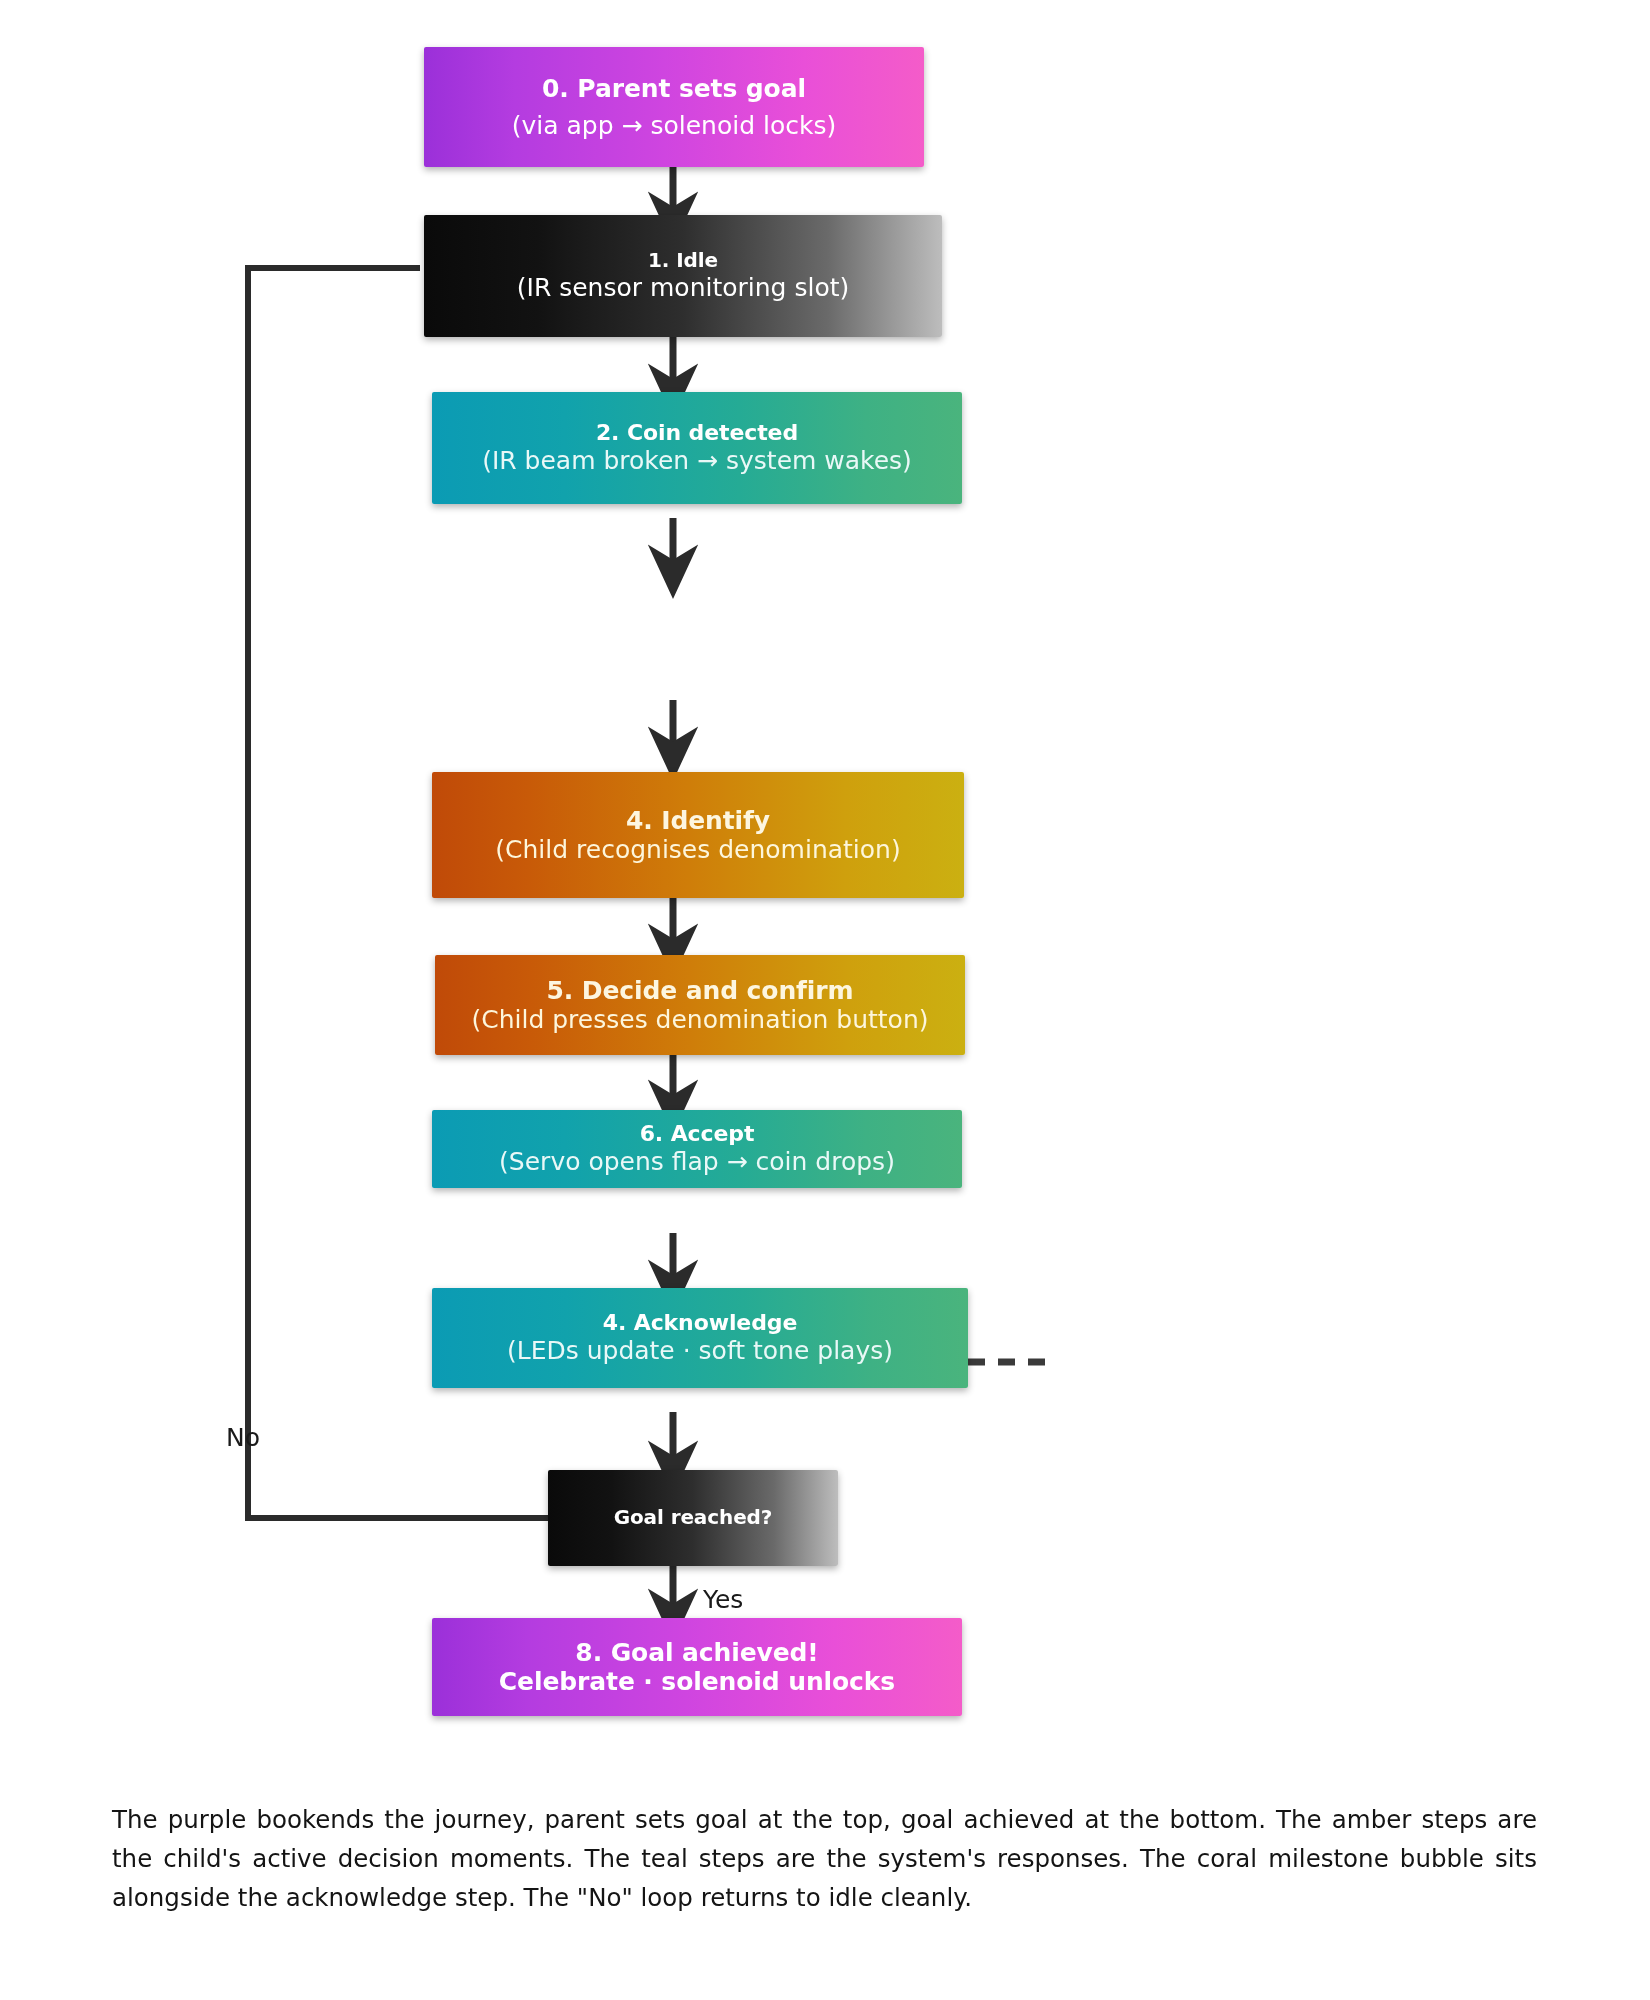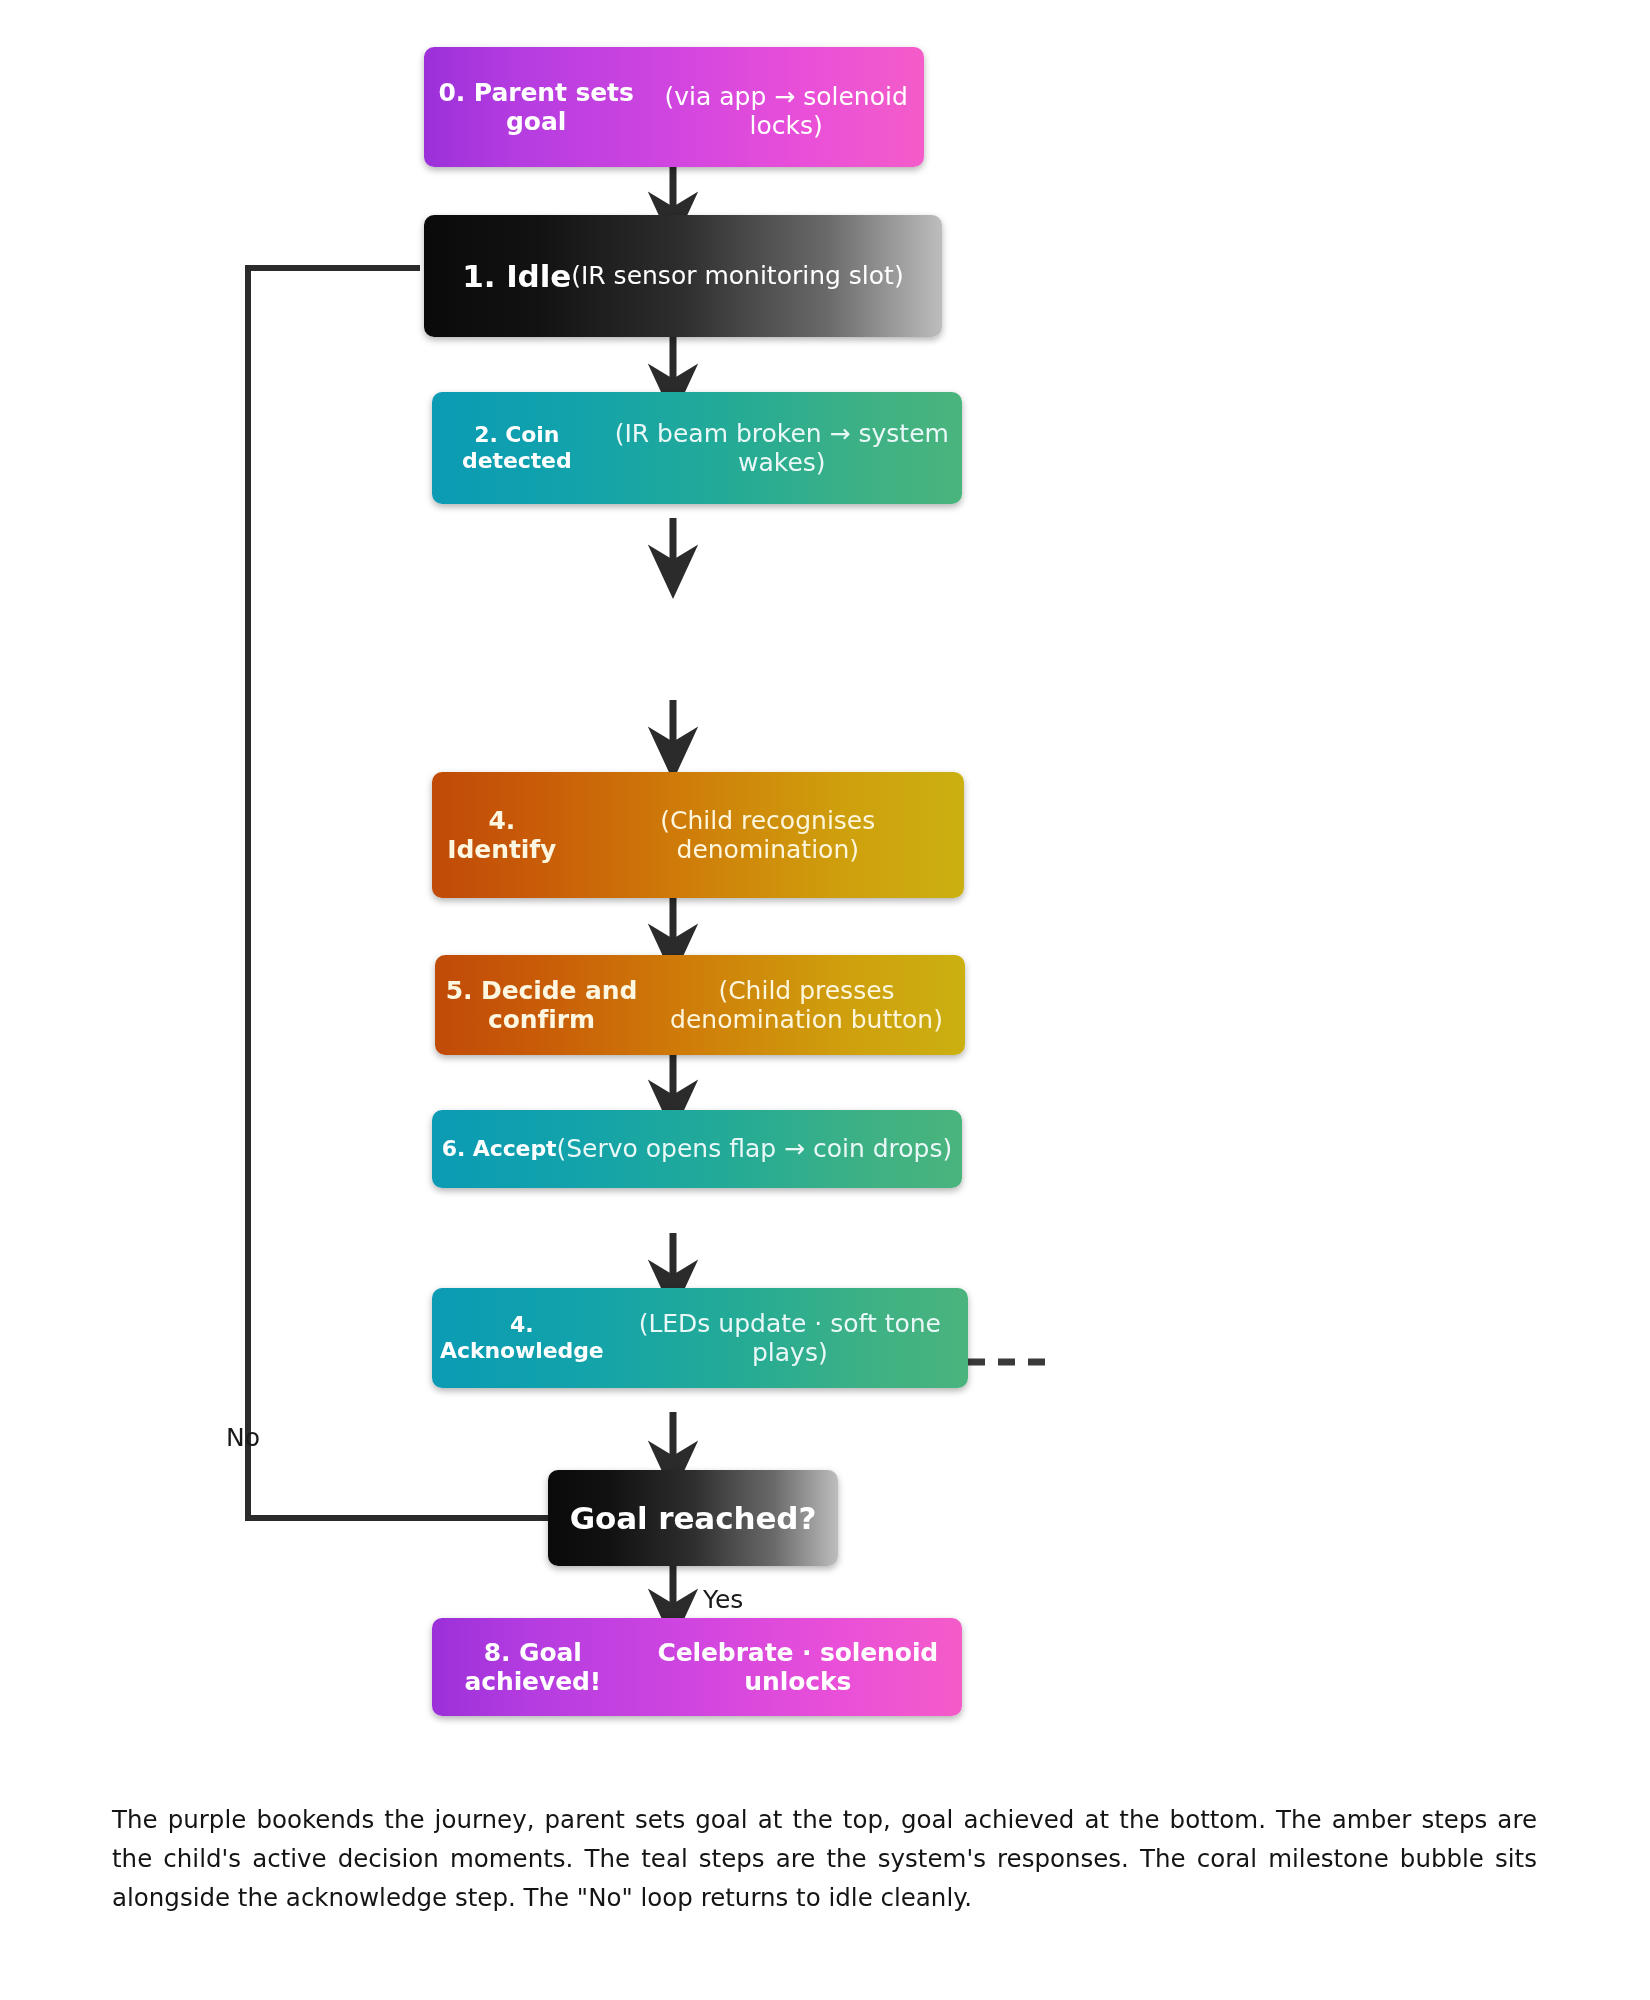--- a/index.html
+++ b/index.html
@@ -27,24 +27,24 @@
     left: 0;
     top: 0;
     width: 1650px;
     height: 2000px;
     pointer-events: none;
   }
 
   
   .node {
     position: absolute;
-    border-radius: 10px;
+    border-radius: 2px;
     box-sizing: border-box;
     display: flex;
-    flex-direction: row;
+    flex-direction: column;
     align-items: center;
     justify-content: center;
     text-align: center;
     box-shadow: 0 3px 7px rgba(0,0,0,0.30);
     overflow: hidden;
   }
   .node .ttl {
     font-weight: bold;
     letter-spacing: -0.1px;
     line-height: 1.18;
@@ -60,21 +60,21 @@
     color: #ffffff;
   }
   .n-purple .ttl { font-size: 25px; }
   .n-purple .sub { font-size: 25px; margin-top: 8px; }
 
   
   .n-dark {
     background: linear-gradient(90deg, #0a0a0a 0%, #121212 22%, #2e2e2e 50%, #6a6a6a 78%, #bdbdbd 100%);
     color: #ffffff;
   }
-  .n-dark .ttl { font-size: 31px; text-align: center; }
+  .n-dark .ttl { font-size: 20px; text-align: center; }
   .n-dark .sub { font-size: 25px; }
 
   
   .n-teal {
     background: linear-gradient(90deg, #0b9bb4 0%, #11a2ac 25%, #25ab95 58%, #3eb184 82%, #4ab47d 100%);
     color: #f2fbfb;
   }
   .n-teal .ttl { font-size: 22px; color: #ffffff; }
   .n-teal .sub { font-size: 25px; color: #e9f8f7; }
 

